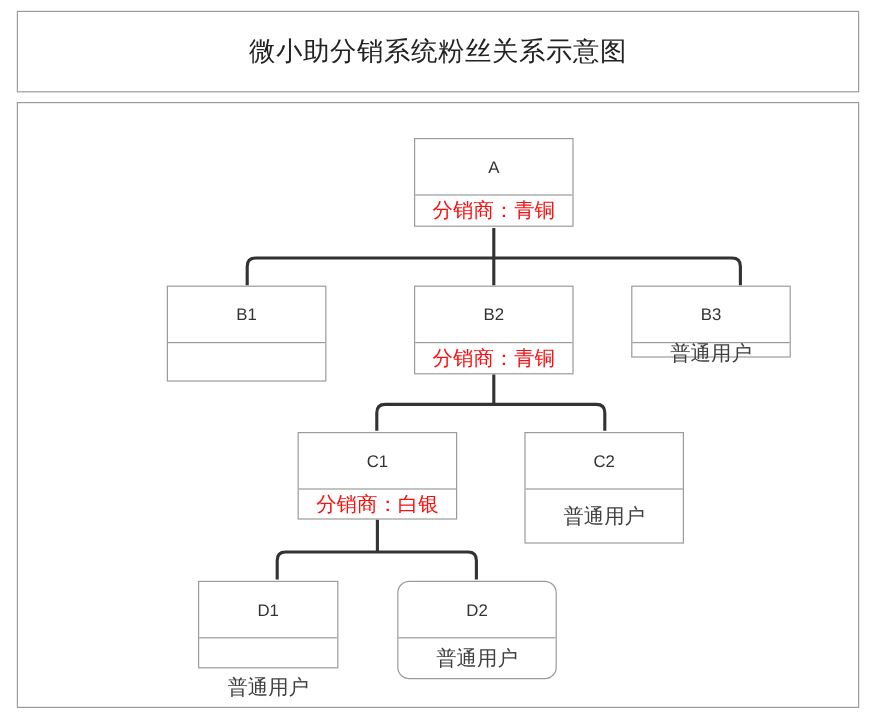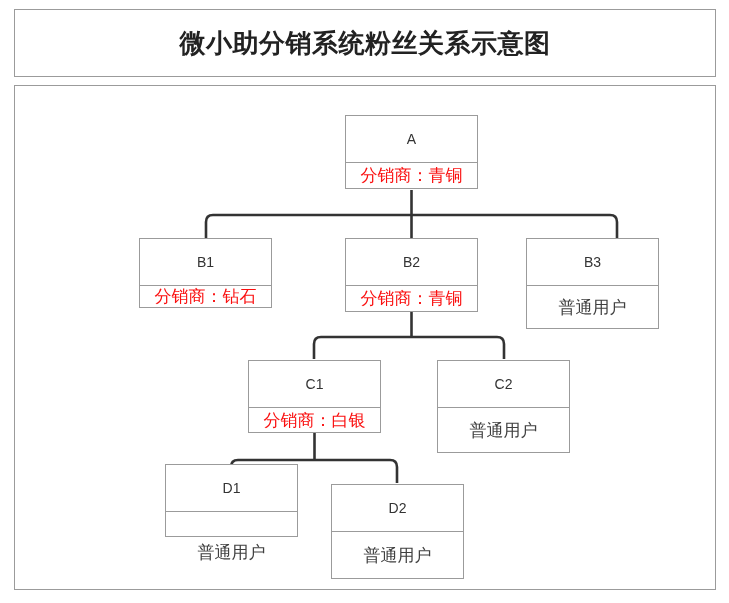--- a/index.html
+++ b/index.html
@@ -30,24 +30,24 @@
     width: 702px;
     height: 68px;
     box-sizing: border-box;
     border: 1px solid #9b9b9b;
     background: #ffffff;
     display: flex;
     align-items: center;
     justify-content: center;
   }
   .title-text {
-    font-size: 26px;
+    font-size: 22px;
     color: #222222;
     letter-spacing: 0.5px;
-    font-weight: 700;
+    font-weight: 400;
     line-height: 1;
   }
 
   
   .body-panel {
     position: absolute;
     left: 14px;
     top: 85px;
     width: 702px;
     height: 505px;
@@ -130,51 +130,50 @@
           <path d="M314.5 432 L314.5 460"></path>
           <path d="M231 483 L231 467 Q231 460 238 460 L390 460 Q397 460 397 467 L397 483"></path>
         </g>
       </svg>
 
       <div class="node" style="left:345px; top:115px; width:133px; height:74px;">
         <div class="node-head">A</div>
         <div class="node-foot role-distributor">分销商：青铜</div>
       </div>
 
-      <div class="node" style="left:139px; top:238px; width:133px; height:70px;">
+      <div class="node" style="left:139px; top:238px; width:133px; height:80px;">
         <div class="node-head">B1</div>
-        <div class="node-foot role-distributor">分销商：钻石</div>
       </div>
 
       <div class="node" style="left:345px; top:238px; width:133px; height:74px;">
         <div class="node-head">B2</div>
         <div class="node-foot role-distributor">分销商：青铜</div>
       </div>
 
-      <div class="node" style="left:526px; top:238px; width:133px; height:91px;">
+      <div class="node" style="left:526px; top:238px; width:133px; height:60px;">
         <div class="node-head">B3</div>
         <div class="node-foot role-normal">普通用户</div>
       </div>
 
       <div class="node" style="left:248px; top:360px; width:133px; height:73px;">
         <div class="node-head">C1</div>
         <div class="node-foot role-distributor">分销商：白银</div>
       </div>
 
       <div class="node" style="left:437px; top:360px; width:133px; height:93px;">
         <div class="node-head">C2</div>
         <div class="node-foot role-normal">普通用户</div>
       </div>
 
-      <div class="node" style="left:165px; top:464px; width:133px; height:73px;gap:32px;">
+      <div class="node" style="left:165px; top:484px; width:117px; height:73px;gap:32px;">
         <div class="node-head">D1</div>
         <div class="node-foot role-normal">普通用户</div>
       </div>
 
-      <div class="node" style="left:331px; top:484px; width:133px; height:95px;">
+      <div class="node" style="left:331px; top:484px; width:133px; height:82px;border-radius:10px;">
         <div class="node-head">D2</div>
         <div class="node-foot role-normal">普通用户</div>
       </div>
 
     </div>
   </div>
 
 </div>
 
 </body></html>

